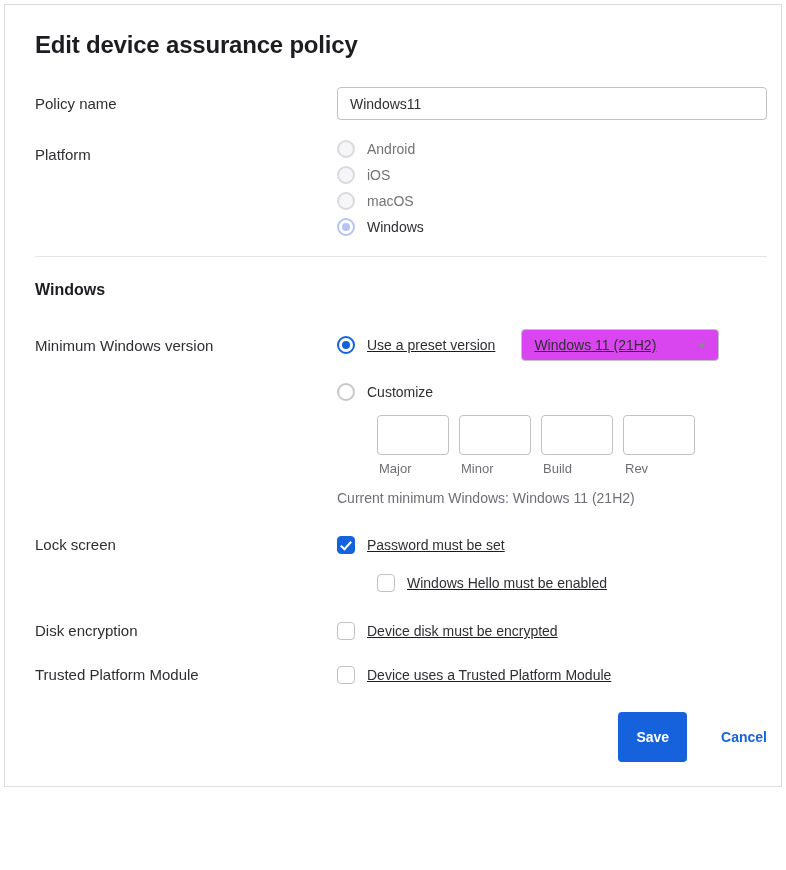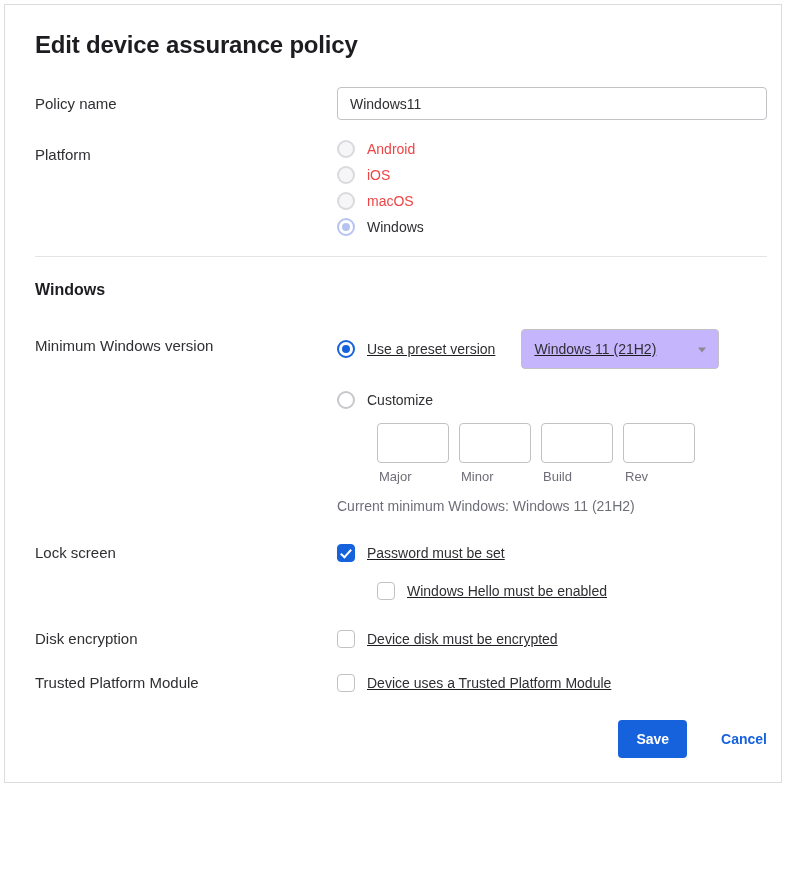--- a/index.html
+++ b/index.html
@@ -72,42 +72,42 @@
   }
   .radio-circle.selected::after {
     content: "";
     position: absolute;
     top: 50%; left: 50%;
     transform: translate(-50%, -50%);
     width: 8px; height: 8px; border-radius: 50%;
     background: #1662dd;
   }
   .radio-label { font-size: 14px; color: #2f2f33; }
-  .radio-label.muted { color: #ef4444; }
+  .radio-label.muted { color: #737373; }
   hr.sep {
     border: none;
     border-top: 1px solid #e4e4e8;
     margin: 20px 0 24px 0;
   }
   .section-title {
     font-size: 16px;
     font-weight: 600;
     margin: 0 0 30px 0;
   }
   .version-row {
     display: flex; align-items: center; gap: 26px; text-decoration: underline;
   }
   .select {
-    height: 40px;
+    height: 32px;
     border: 1px solid #c1c1c6;
     border-radius: 4px;
     padding: 0 36px 0 12px;
     font-size: 14px;
     color: #2f2f33;
-    background: #c4b5fd;
+    background: #d946ef;
     display: flex; align-items: center;
     position: relative;
     min-width: 198px;
   }
   .select::after {
     content: "";
     position: absolute;
     right: 12px; top: 50%;
     transform: translateY(-30%);
     border-left: 4px solid transparent;
@@ -164,21 +164,21 @@
     gap: 34px;
     margin-top: 28px;
   }
   .btn-primary {
     background: #1662dd;
     color: #fff;
     font-weight: 600;
     font-size: 14px;
     border: none;
     border-radius: 4px;
-    height: 38px;
+    height: 50px;
     padding: 0 18px;
     cursor: pointer;
   }
   .btn-link {
     color: #1662dd;
     font-weight: 600;
     font-size: 14px;
     background: none; border: none;
     cursor: pointer;
     padding: 0;

